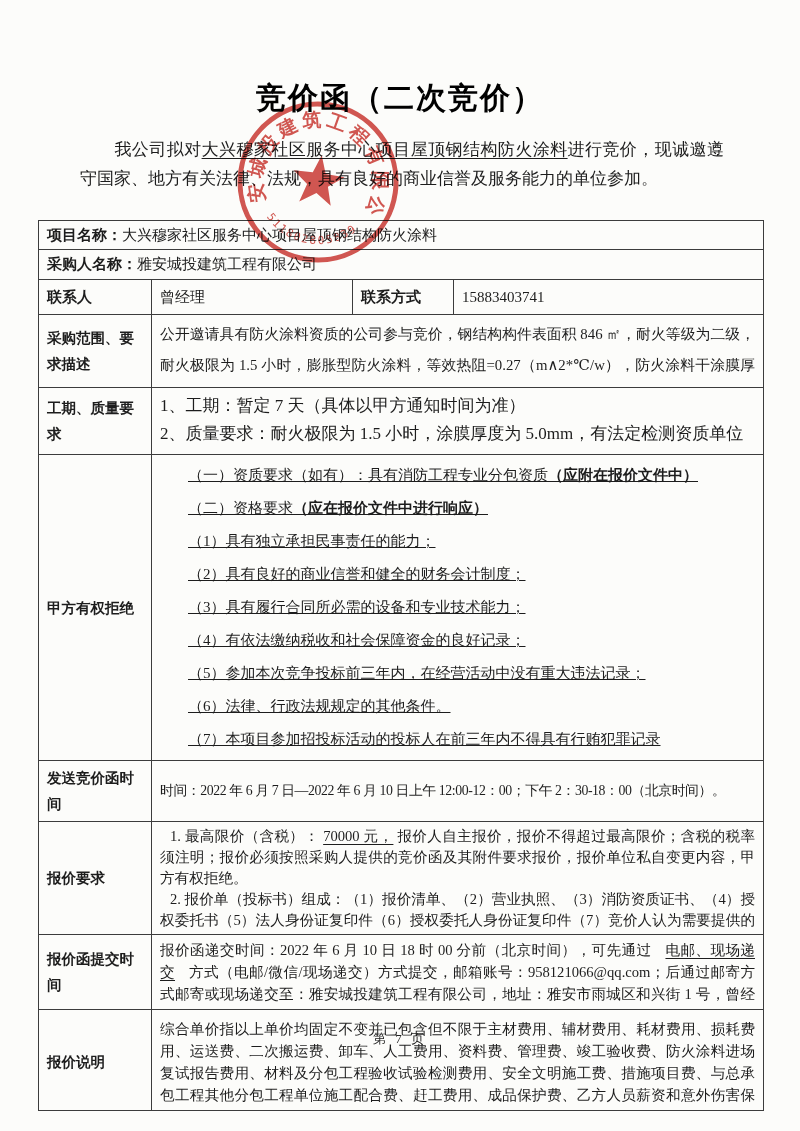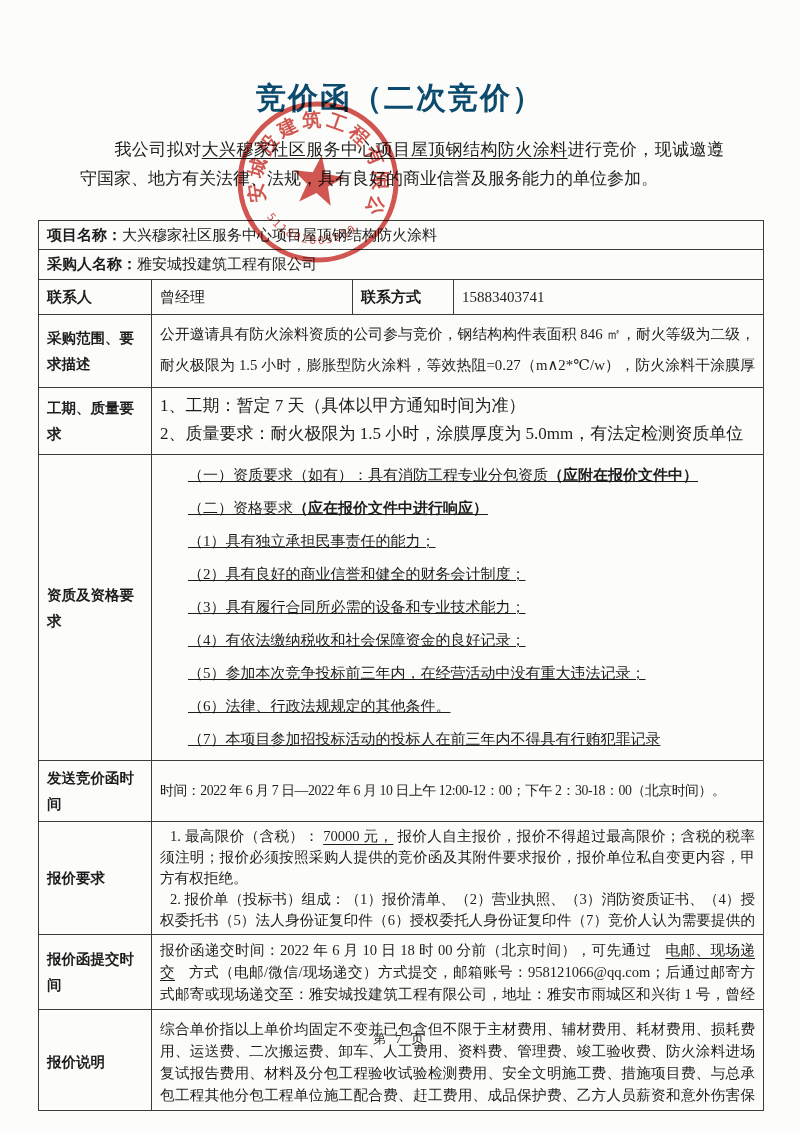--- a/index.html
+++ b/index.html
@@ -13,21 +13,21 @@
     color:#1d1d1d;
     overflow:hidden;
   }
   
   .title {
     padding-top:78px;
     text-align:center;
     font-size:30px;
     font-weight:bold;
     letter-spacing:2px;
-    color:#0c4a6e;
+    color:#000000;
   }
   .intro {
     width:644px;
     margin:16px auto 0 80px;
     font-size:17px;
     line-height:29px;
     text-align:justify;
   }
   .intro .indent { display:inline-block; width:34px; }
   .u-line { text-decoration:underline; text-underline-offset:3px; }
@@ -135,21 +135,21 @@
       <td class="lbl" style="height:62px">工期、质量要求</td>
       <td colspan="3">
         <div class="cellbox">
           <div>1、工期：暂定 7 天（具体以甲方通知时间为准）</div>
           <div>2、质量要求：耐火极限为 1.5 小时，涂膜厚度为 5.0mm，有法定检测资质单位出具的复试报告</div>
         </div>
       </td>
     </tr>
 
     <tr class="r6">
-      <td class="lbl" style="height:300px">资质及资格要求</td>
+      <td class="lbl" style="height:300px">甲方有权拒绝</td>
       <td colspan="3" class="content">
         <div class="qline"><span>（一）资质要求（如有）：具有消防工程专业分包资质</span><span class="bold-seg">（应附在报价文件中）</span></div>
         <div class="qline"><span>（二）资格要求</span><span class="bold-seg">（应在报价文件中进行响应）</span></div>
         <div class="qline"><span>（1）具有独立承担民事责任的能力；</span><span class="bold-seg"></span></div>
         <div class="qline"><span>（2）具有良好的商业信誉和健全的财务会计制度；</span><span class="bold-seg"></span></div>
         <div class="qline"><span>（3）具有履行合同所必需的设备和专业技术能力；</span><span class="bold-seg"></span></div>
         <div class="qline"><span>（4）有依法缴纳税收和社会保障资金的良好记录；</span><span class="bold-seg"></span></div>
         <div class="qline"><span>（5）参加本次竞争投标前三年内，在经营活动中没有重大违法记录；</span><span class="bold-seg"></span></div>
         <div class="qline"><span>（6）法律、行政法规规定的其他条件。</span><span class="bold-seg"></span></div>
         <div class="qline"><span>（7）本项目参加招投标活动的投标人在前三年内不得具有行贿犯罪记录</span><span class="bold-seg"></span></div>

